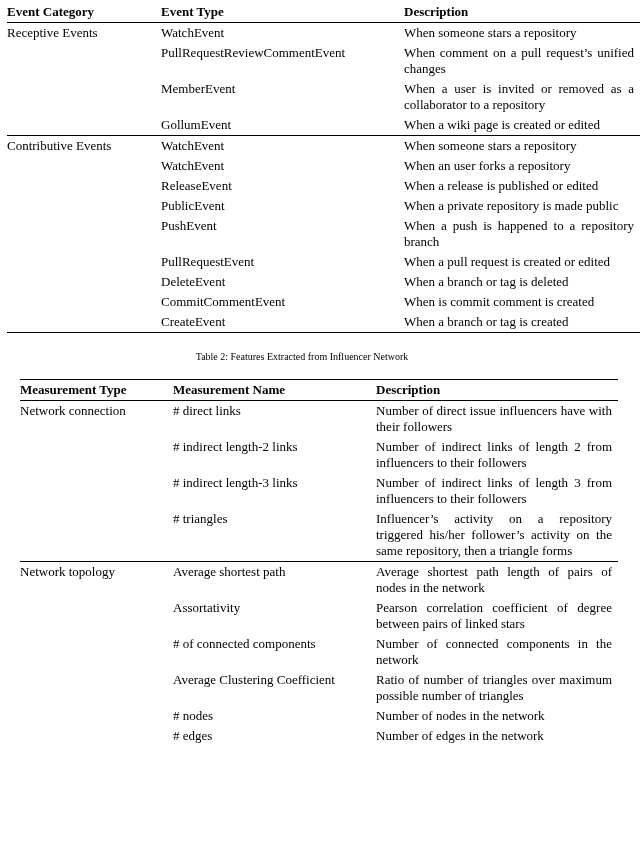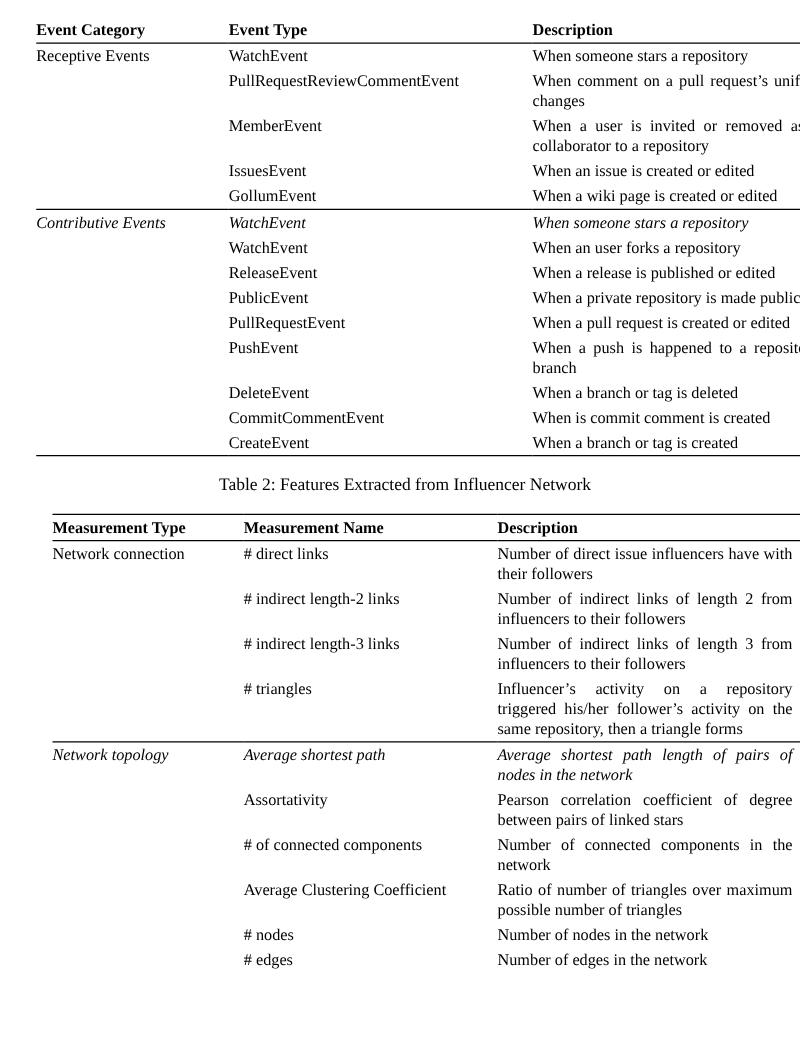--- a/index.html
+++ b/index.html
@@ -2,46 +2,46 @@
 <html><head>
 <meta charset="utf-8">
 <style>
   * { box-sizing: border-box; }
   html, body { margin: 0; padding: 0; background: #ffffff; }
   body {
     width: 640px;
     font-family: "Liberation Serif", "DejaVu Serif", serif;
     color: #000000;
   }
-  .page { width: 604px; min-height: 851px; padding-top: 14px; margin-left: 22px; }
+  .page { width: 604px; min-height: 851px; padding-top: 2px; }
 
   table { border-collapse: collapse; table-layout: fixed; }
   .tbl1 { width: 633px; margin-left: 7px; border-bottom: 1px solid #000; }
   .tbl2 { width: 598px; margin-left: 20px; }
 
   th, td {
     vertical-align: top;
     text-align: left;
     font-size: 13px;
     line-height: 16px;
     padding: 2px 6px 2px 0;
     font-weight: normal;
     overflow-wrap: break-word;
   }
   th { font-weight: bold; }
 
   .tbl1 thead tr { border-bottom: 1px solid #000; }
   .tbl2 thead tr { border-top: 1px solid #000; border-bottom: 1px solid #000; }
-  tr.rule-top { border-top: 1px solid #000; font-style: italic; }
+  tr.rule-top { border-top: 1px solid #000; }
 
   td.desc { text-align: justify; }
 
   .caption {
     text-align: center;
-    font-size: 14px;
+    font-size: 10px;
     line-height: 16px;
     margin: 16px 0 14px 0;
   }
 </style>
 </head>
 <body>
 
 <div class="page">
 
   <table class="tbl1">
@@ -68,25 +68,20 @@
           <td>PullRequestReviewCommentEvent</td>
           <td class="desc">When comment on a pull request’s unified changes</td>
         </tr>
         <tr>
           <td></td>
           <td>MemberEvent</td>
           <td class="desc">When a user is invited or removed as a collaborator to a repository</td>
         </tr>
         <tr>
           <td></td>
-          <td>IssuesEvent</td>
-          <td class="desc">When an issue is created or edited</td>
-        </tr>
-        <tr>
-          <td></td>
           <td>GollumEvent</td>
           <td class="desc">When a wiki page is created or edited</td>
         </tr>
         <tr class="rule-top">
           <td>Contributive Events</td>
           <td>WatchEvent</td>
           <td class="desc">When someone stars a repository</td>
         </tr>
         <tr>
           <td></td>
@@ -98,27 +93,27 @@
           <td>ReleaseEvent</td>
           <td class="desc">When a release is published or edited</td>
         </tr>
         <tr>
           <td></td>
           <td>PublicEvent</td>
           <td class="desc">When a private repository is made public</td>
         </tr>
         <tr>
           <td></td>
+          <td>PushEvent</td>
+          <td class="desc">When a push is happened to a repository branch</td>
+        </tr>
+        <tr>
+          <td></td>
           <td>PullRequestEvent</td>
           <td class="desc">When a pull request is created or edited</td>
-        </tr>
-        <tr>
-          <td></td>
-          <td>PushEvent</td>
-          <td class="desc">When a push is happened to a repository branch</td>
         </tr>
         <tr>
           <td></td>
           <td>DeleteEvent</td>
           <td class="desc">When a branch or tag is deleted</td>
         </tr>
         <tr>
           <td></td>
           <td>CommitCommentEvent</td>
           <td class="desc">When is commit comment is created</td>

